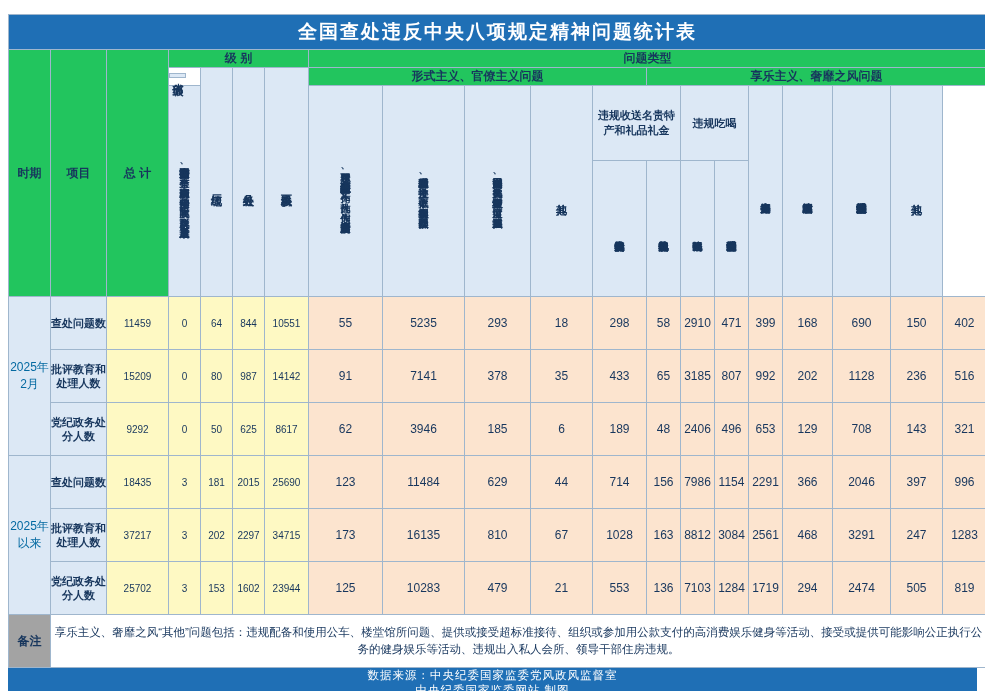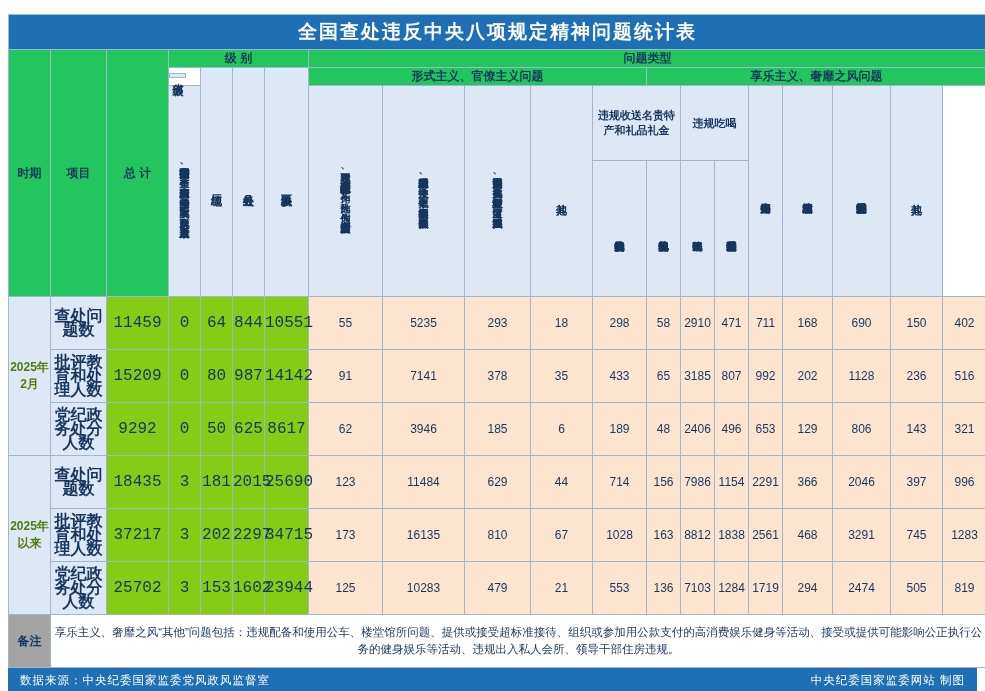--- a/index.html
+++ b/index.html
@@ -28,35 +28,35 @@
     margin:0 auto;display:inline-block;max-height:205px;
   }
   .vcell{background:#dce8f5;}
   .vtxt{
     writing-mode:vertical-rl;text-orientation:upright;
     font-weight:bold;font-size:11px;color:#17365d;line-height:14px;
     display:inline-block;white-space:normal;
   }
   .vtxt.small{font-size:10px;line-height:13px;}
   
-  .period{background:#dce8f5;font-weight:bold;font-size:12px;color:#4d7c0f;}
-  .item{background:#dce8f5;font-weight:bold;font-size:16px;color:#17365d;line-height:14px;}
+  .period{background:#dce8f5;font-weight:normal;font-size:12px;color:#0369a1;}
+  .item{background:#dce8f5;font-weight:bold;font-size:11px;color:#17365d;line-height:14px;}
   
-  .d-blue{background:#84cc16;font-size:16px;color:#17365d;font-family:Liberation Mono, monospace;}
+  .d-blue{background:#fef9c3;font-size:10px;color:#17365d;}
   .d-orange{background:#fce4cf;font-size:12px;color:#17365d;}
   tr.datarow td{height:52px;}
   .note-label{background:#a3a3a3;font-weight:bold;font-size:12px;color:#17365d;}
   .note-text{
     background:#ffffff;font-size:11.5px;color:#17365d;text-align:left;
     line-height:17px;padding:6px 10px;
   }
   .footer{
     margin-top:0;width:969px;height:24px;background:#1f6fb5;color:#fff;
     display:flex;align-items:center;justify-content:space-between;
-    font-size:11.5px;padding:0 12px;box-sizing:border-box;
+    font-size:11.5px;padding:0 12px;box-sizing:border-box;flex-direction:column;
   }
   .footer span{letter-spacing:1px;}
 </style>
 </head>
 <body>
 
 <div class="wrap">
   <table class="main">
     <colgroup>
       <col style="width:42px">
@@ -169,21 +169,21 @@
       <td class="d-blue">844</td>
       <td class="d-blue">10551</td>
       <td class="d-orange">55</td>
       <td class="d-orange">5235</td>
       <td class="d-orange">293</td>
       <td class="d-orange">18</td>
       <td class="d-orange">298</td>
       <td class="d-orange">58</td>
       <td class="d-orange">2910</td>
       <td class="d-orange">471</td>
-      <td class="d-orange">711</td>
+      <td class="d-orange">399</td>
       <td class="d-orange">168</td>
       <td class="d-orange">690</td>
       <td class="d-orange">150</td>
       <td class="d-orange">402</td>
     </tr>
 
     <tr class="datarow">
       <td class="item">批评教育和处理人数</td>
       <td class="d-blue">15209</td>
       <td class="d-blue">0</td>
@@ -215,21 +215,21 @@
       <td class="d-orange">62</td>
       <td class="d-orange">3946</td>
       <td class="d-orange">185</td>
       <td class="d-orange">6</td>
       <td class="d-orange">189</td>
       <td class="d-orange">48</td>
       <td class="d-orange">2406</td>
       <td class="d-orange">496</td>
       <td class="d-orange">653</td>
       <td class="d-orange">129</td>
-      <td class="d-orange">806</td>
+      <td class="d-orange">708</td>
       <td class="d-orange">143</td>
       <td class="d-orange">321</td>
     </tr>
 
     <tr class="datarow">
       <td class="period" rowspan="3">2025年以来</td>
       <td class="item">查处问题数</td>
       <td class="d-blue">18435</td>
       <td class="d-blue">3</td>
       <td class="d-blue">181</td>
@@ -257,25 +257,25 @@
       <td class="d-blue">202</td>
       <td class="d-blue">2297</td>
       <td class="d-blue">34715</td>
       <td class="d-orange">173</td>
       <td class="d-orange">16135</td>
       <td class="d-orange">810</td>
       <td class="d-orange">67</td>
       <td class="d-orange">1028</td>
       <td class="d-orange">163</td>
       <td class="d-orange">8812</td>
-      <td class="d-orange">1838</td>
+      <td class="d-orange">3084</td>
       <td class="d-orange">2561</td>
       <td class="d-orange">468</td>
       <td class="d-orange">3291</td>
-      <td class="d-orange">745</td>
+      <td class="d-orange">247</td>
       <td class="d-orange">1283</td>
     </tr>
 
     <tr class="datarow">
       <td class="item">党纪政务处分人数</td>
       <td class="d-blue">25702</td>
       <td class="d-blue">3</td>
       <td class="d-blue">153</td>
       <td class="d-blue">1602</td>
       <td class="d-blue">23944</td>

